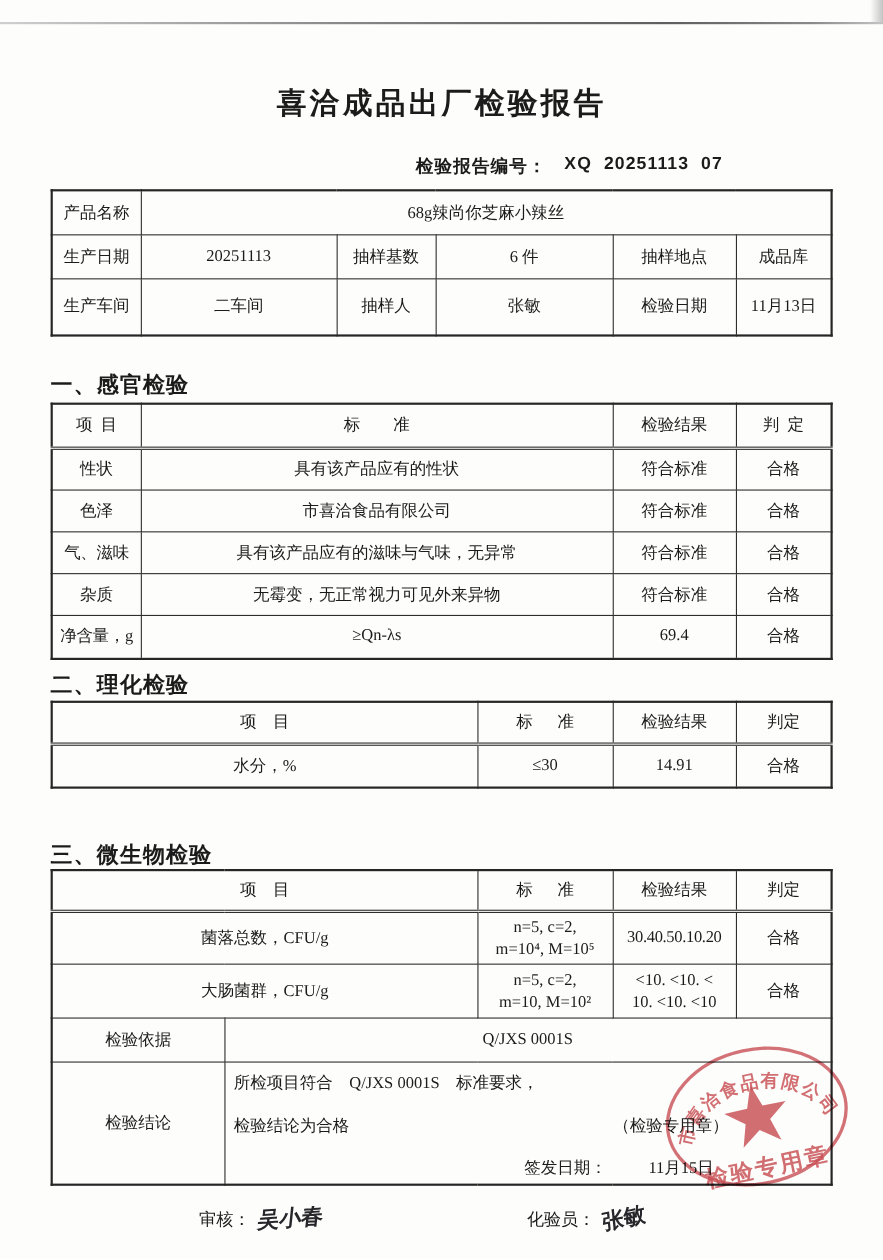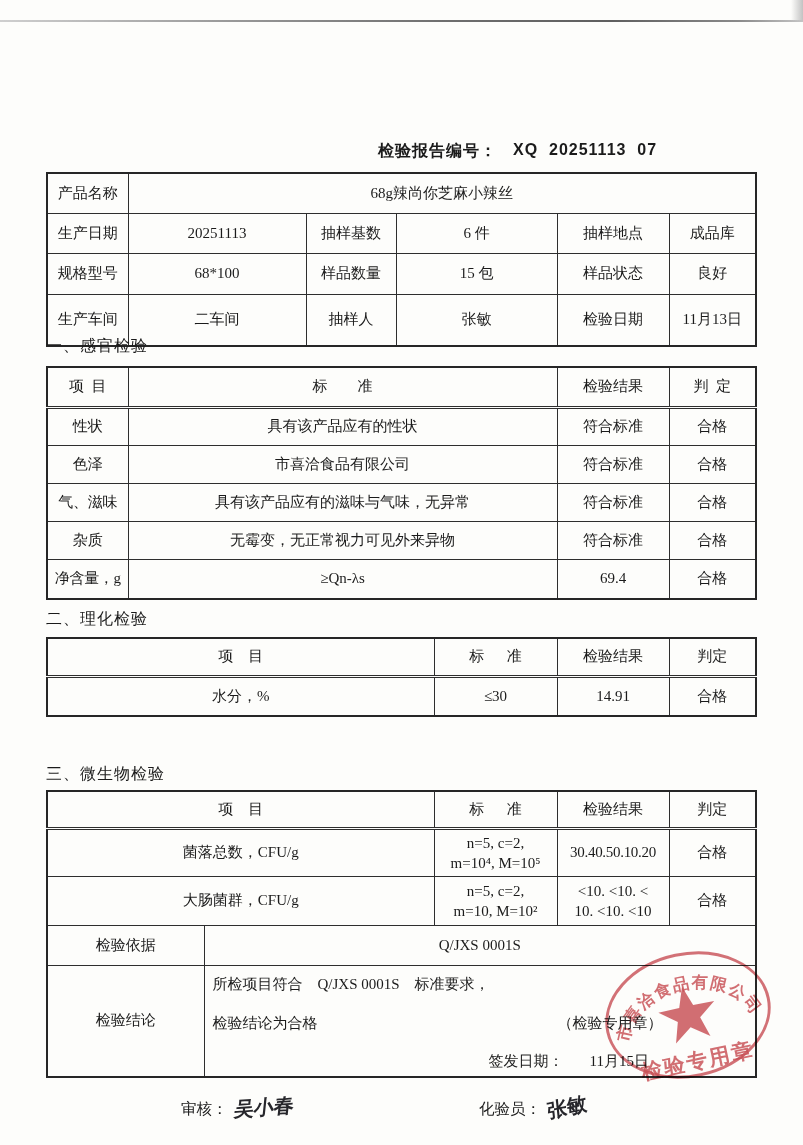--- a/index.html
+++ b/index.html
@@ -7,21 +7,21 @@
         font-family:"Liberation Serif","DejaVu Serif",serif;color:#1b1b1b;}
   .scan-line{position:absolute;left:0;top:20px;width:100%;height:2px;
         background:linear-gradient(90deg,#cfcfcf 0%,#9a9a9a 28%,#6f6f6f 55%,#5f5f5f 76%,#8a8a8a 92%,#c4c4c4 100%);}
   .corner-mark{position:absolute;right:0;top:0;width:12px;height:21px;
         background:linear-gradient(to left,#c2c2c2,rgba(255,255,255,0));}
   .title{position:absolute;top:76px;left:0;width:100%;text-align:center;
         font-family:"Liberation Sans","DejaVu Sans",sans-serif;font-weight:bold;
         font-size:27px;letter-spacing:3px;}
   .repline{position:absolute;top:141px;left:378px;display:flex;gap:16px;white-space:pre;
         font-family:"Liberation Sans","DejaVu Sans",sans-serif;font-size:16px;font-weight:600;letter-spacing:1px;}
-  .sec{position:absolute;left:46px;font-weight:normal;font-size:16px;letter-spacing:1px;}
+  .sec{position:absolute;left:46px;font-weight:bold;font-size:20px;letter-spacing:1px;}
   table.tbl{position:absolute;left:46px;border-collapse:collapse;table-layout:fixed;
         border:2px solid #262626;}
   table.tbl td{border:1.5px solid #2e2e2e;font-size:15px;text-align:center;vertical-align:middle;
         padding:0 4px;overflow:hidden;}
   tr.hdr td{border-bottom:3px double #2e2e2e;white-space:pre;text-align:center;}
   td.left{text-align:left;padding-left:7px;}
   td.tight{font-size:14px;letter-spacing:-0.3px;}
   .two-line span{display:block;line-height:20px;}
   .std-small{font-size:14px;}
   td.conc{position:relative;text-align:left;padding:0;}
@@ -33,20 +33,21 @@
   .stamp{position:absolute;left:584px;top:933px;mix-blend-mode:multiply;pointer-events:none;}
 </style>
 </head>
 <body>
 
 <div class="page">
 
   <div class="scan-line"></div>
   <div class="corner-mark"></div>
 
+  <div class="title">喜洽成品出厂检验报告</div>
 
   <div class="repline">
     <span>检验报告编号：</span>
     <span>XQ  20251113  07</span>
   </div>
 
   <table class="tbl" style="top:172px;width:709px;">
     <colgroup>
         <col style="width:81px">
         <col style="width:178px">
@@ -60,28 +61,20 @@
       <td>产品名称</td>
       <td colspan="5">68g辣尚你芝麻小辣丝</td>
     </tr>
     <tr style="height:40px">
       <td>生产日期</td>
       <td>20251113</td>
       <td>抽样基数</td>
       <td>6 件</td>
       <td>抽样地点</td>
       <td>成品库</td>
-    </tr>
-    <tr style="height:41px">
-      <td>规格型号</td>
-      <td>68*100</td>
-      <td>样品数量</td>
-      <td>15 包</td>
-      <td>样品状态</td>
-      <td>良好</td>
     </tr>
     <tr style="height:52px">
       <td>生产车间</td>
       <td>二车间</td>
       <td>抽样人</td>
       <td>张敏</td>
       <td>检验日期</td>
       <td>11月13日</td>
     </tr>
   </tbody>
@@ -199,21 +192,21 @@
     <tr style="height:40px">
       <td>检验依据</td>
       <td colspan="4">Q/JXS 0001S</td>
     </tr>
     <tr style="height:112px">
       <td>检验结论</td>
       <td colspan="4" class="conc">
         <span class="conc-abs" style="left:8px;top:9px;">所检项目符合　Q/JXS 0001S　标准要求，</span>
         <span class="conc-abs" style="left:8px;top:48px;">检验结论为合格</span>
         <span class="conc-abs" style="left:353px;top:48px;">（检验专用章）</span>
-        <span class="conc-abs" style="left:284px;top:86px;">签发日期：</span>
+        <span class="conc-abs" style="left:272px;top:86px;">签发日期：</span>
         <span class="conc-abs" style="left:366px;top:86px;margin-left:19px;">11月15日</span>
       </td>
     </tr>
   </tbody>
     </table>
 
   <svg class="stamp" width="208" height="172" viewBox="0 0 208 172">
     <g transform="rotate(-12 104 82)" stroke-opacity="0.8" fill-opacity="0.82">
       <ellipse cx="104" cy="82" rx="82" ry="61" fill="none" stroke="#c94f56" stroke-width="3"></ellipse>
       <path id="stamp-arc" d="M 40 104 A 64 48 0 1 1 168 104" fill="none" stroke="none"></path>

